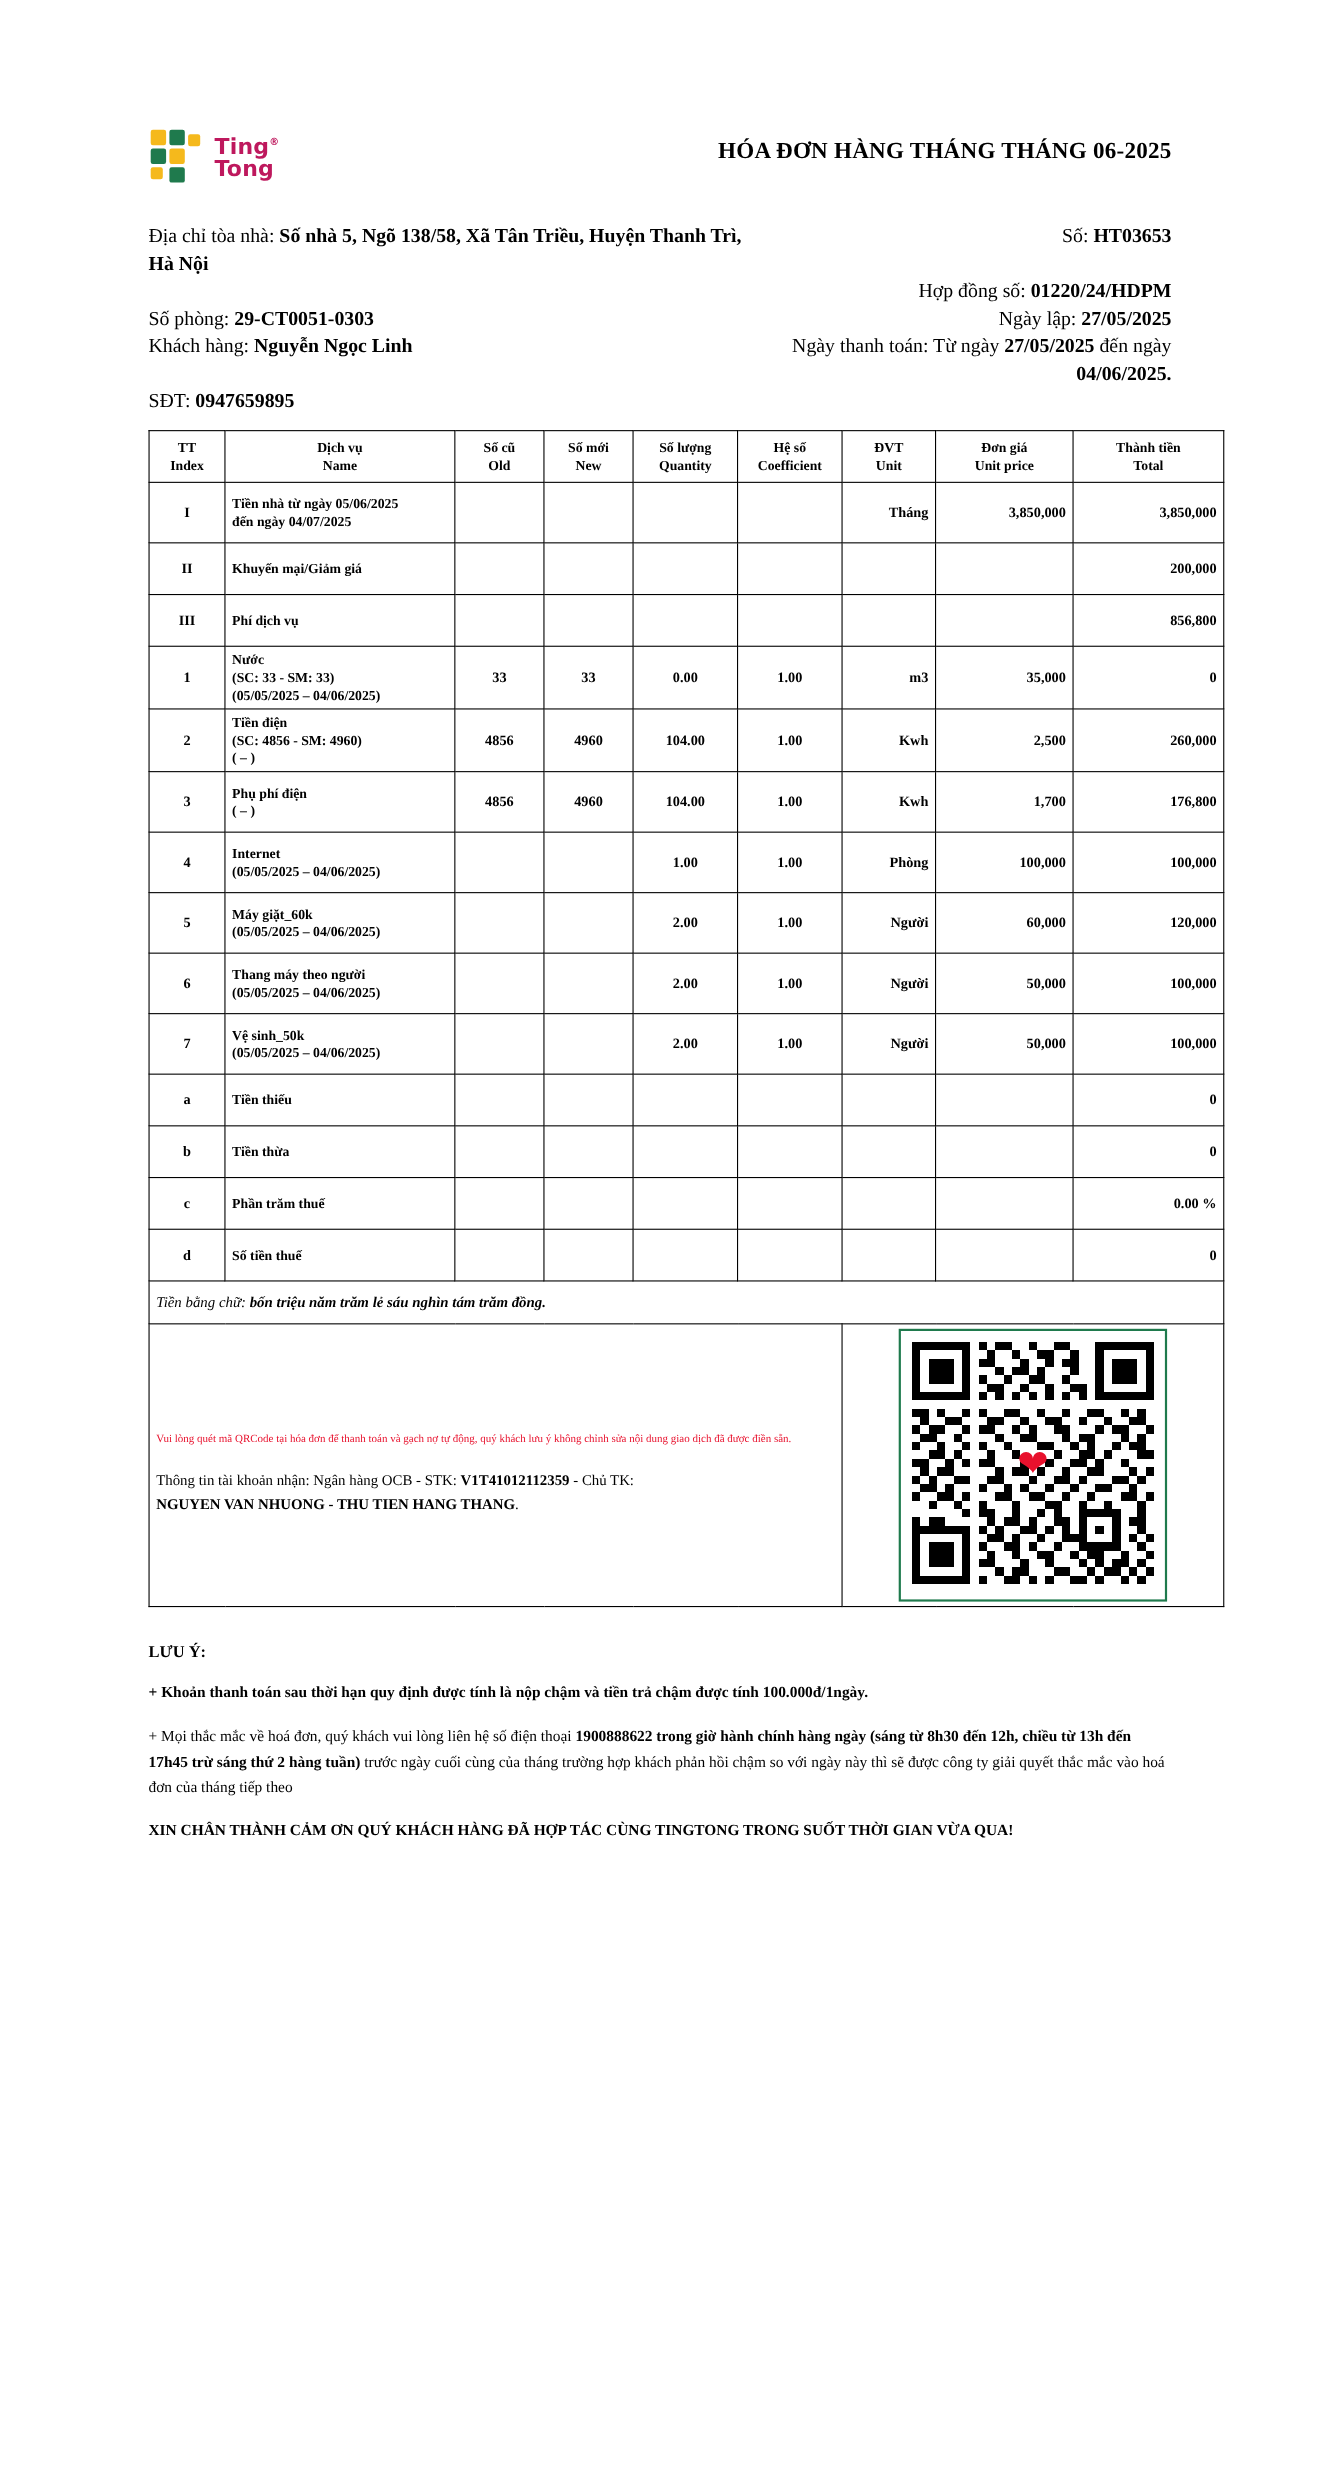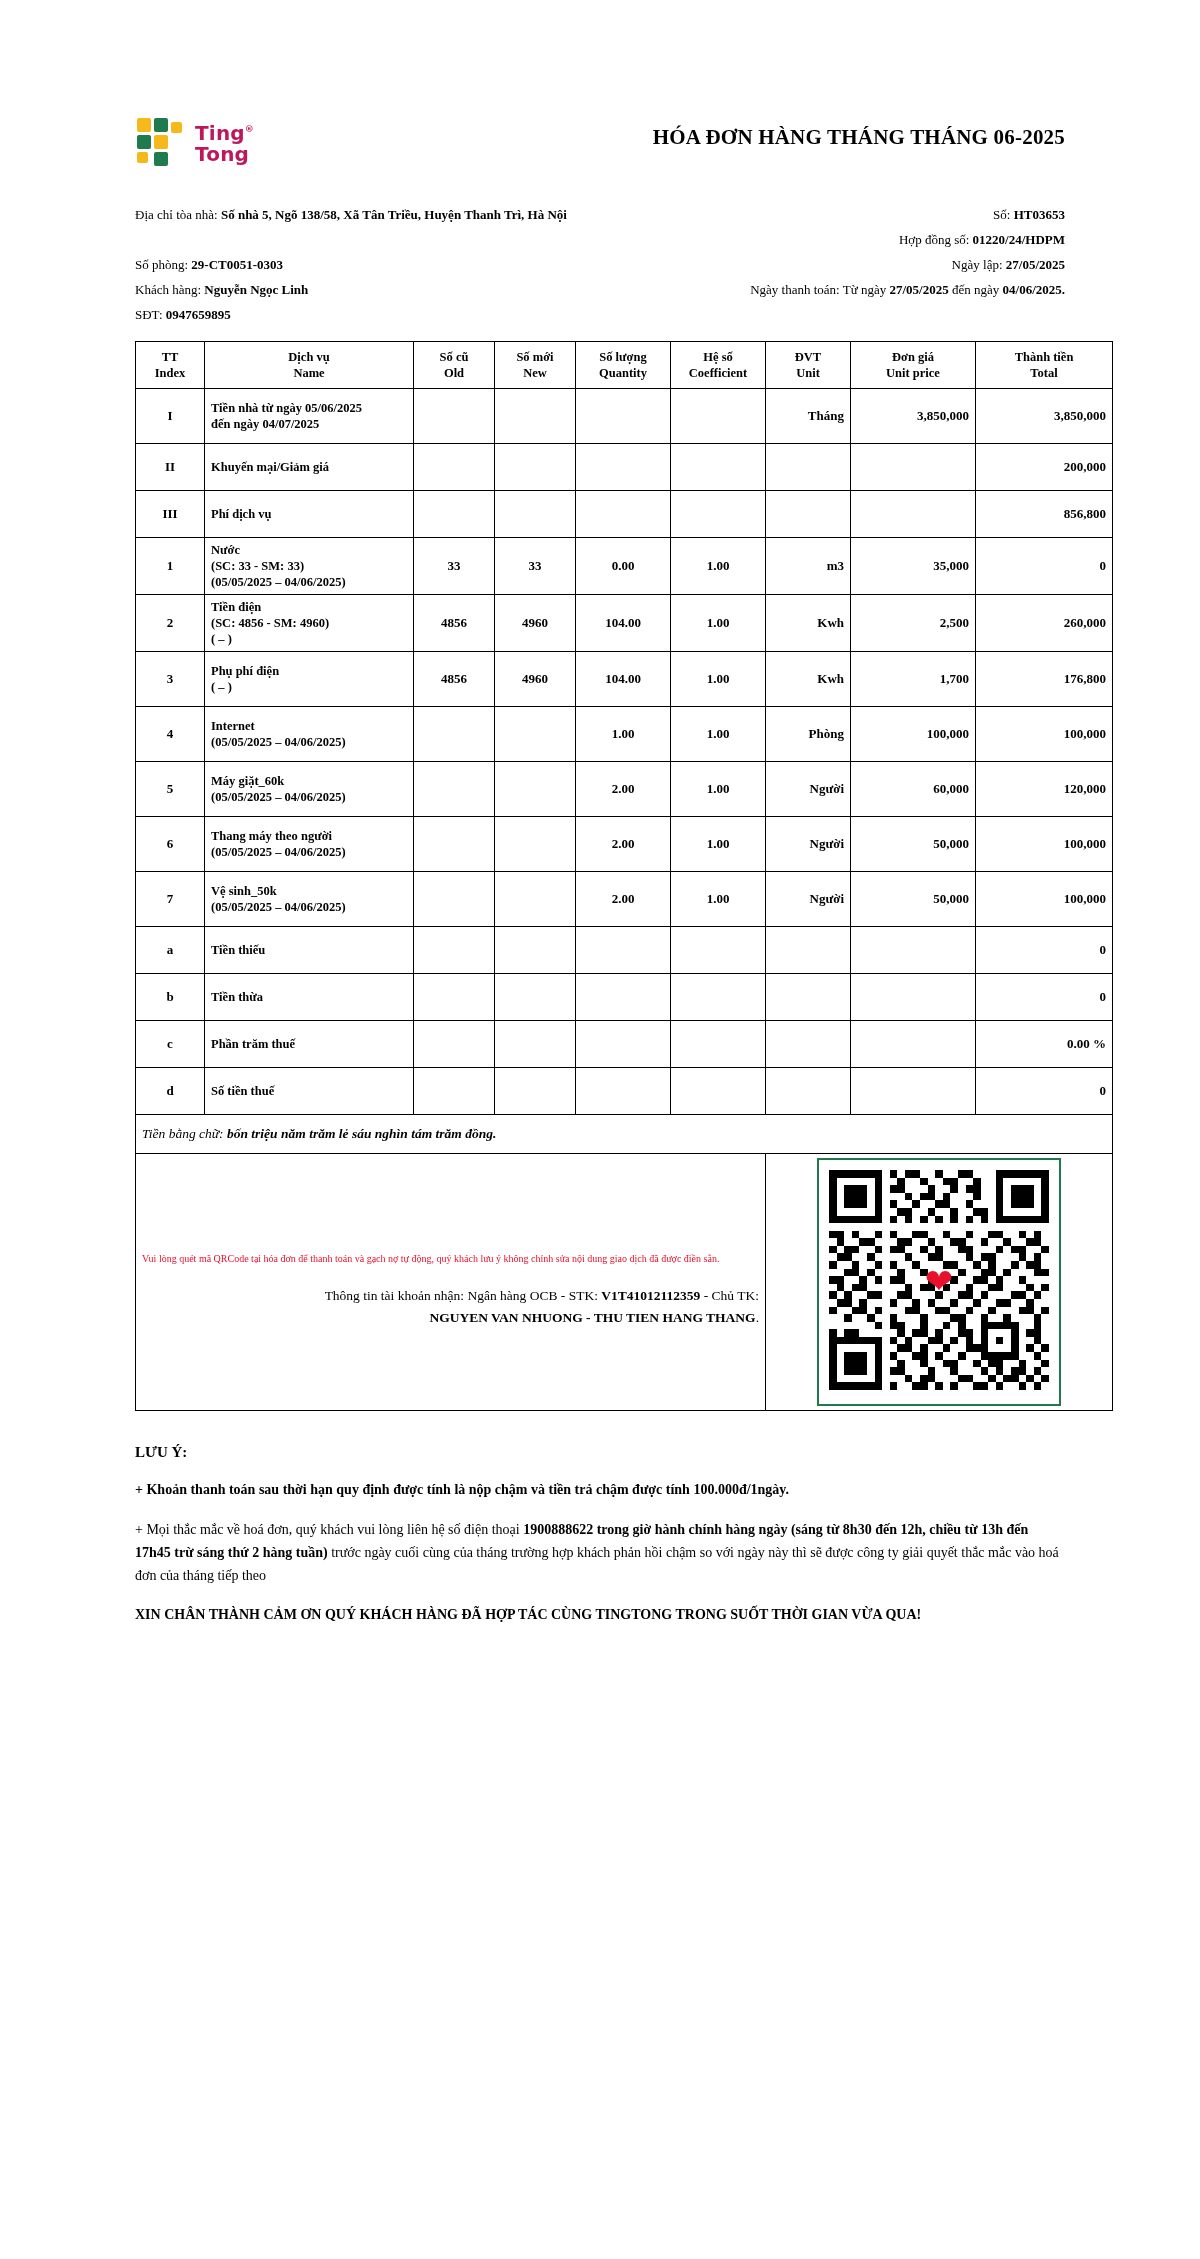--- a/index.html
+++ b/index.html
@@ -59,21 +59,21 @@
     line-height: 30px;
     text-align: right;
     width: 520px;
     padding-top: 12px;
     letter-spacing: .2px;
   }
 
   
   .meta {
     position: relative;
-    font-size: 13px;
+    font-size: 18px;
     line-height: 25px;
     margin-bottom: 14px;
   }
   .meta-row {
     display: flex;
     justify-content: space-between;
     align-items: flex-start;
   }
   .meta-left {
     width: 555px;
@@ -134,21 +134,20 @@
   }
   .note-red {
     color: #e8112d;
     font-size: 10px;
     line-height: 21px;
     margin: 26px 0 16px 0;
   }
   .note-bank {
     font-size: 13.5px;
     line-height: 22px;
-    text-align: right;
   }
   .note-bank b { font-weight: bold; }
   .qr-cell-right {
     padding: 16px;
     text-align: center;
     vertical-align: middle;
   }
   .qr-frame {
     border: 2px solid #1f7a4d;
     display: inline-block;

